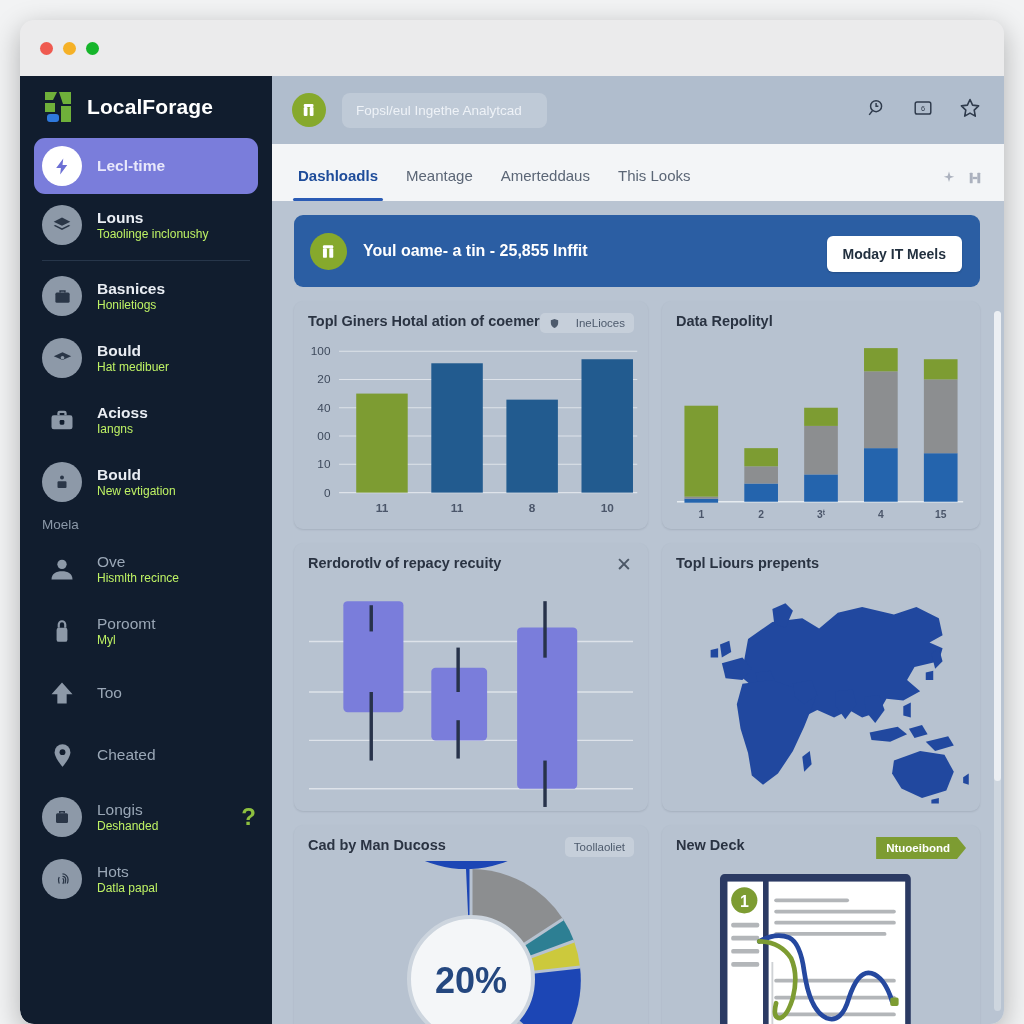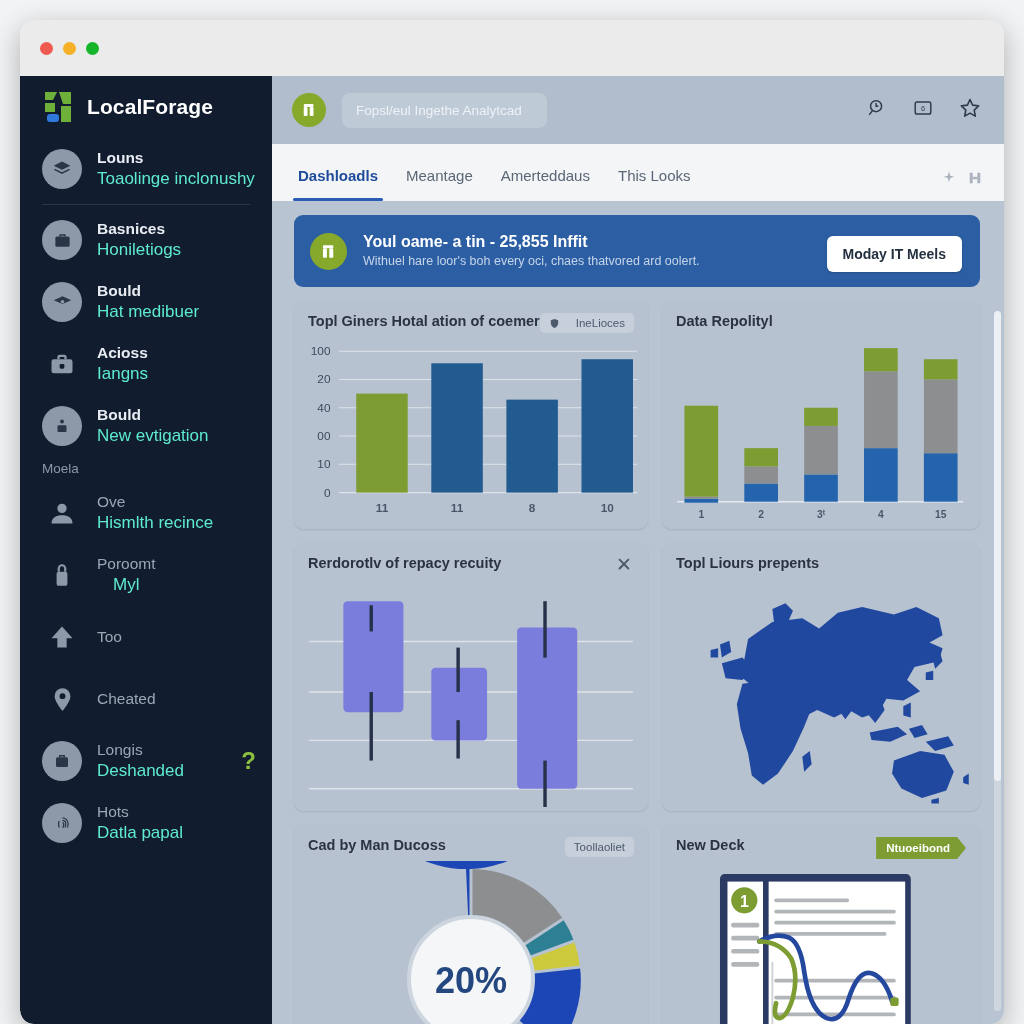--- a/index.html
+++ b/index.html
@@ -82,21 +82,21 @@
     display: flex; align-items: center; justify-content: center;
     margin-right: 15px;
     color: #2a3647;
   }
   .navitem.active .navicon { background: #ffffff; color: #6c6fd4; }
   .navicon.plain { background: transparent; }
   .navtexts { display: flex; flex-direction: column; justify-content: center; min-width: 0; }
   .navtitle { color: #e9edf3; font-size: 15.5px; font-weight: 600; line-height: 1.25; white-space: nowrap; }
   .navitem.active .navtitle { color: #e8e8fb; font-weight: 600; }
   .navtitle.muted { color: #9aa7b6; font-weight: 500; }
-  .navsub { color: #5eead4; font-size: 17px; line-height: 1.3; white-space: nowrap; text-align: center; }
+  .navsub { color: #bef264; font-size: 12px; line-height: 1.3; white-space: nowrap; }
   .navdivider { height: 1px; background: #27364a; margin: 4px 22px 4px 22px; }
   .navgroup {
     color: #8b98a8; font-size: 13.5px;
     padding: 4px 0 6px 22px;
   }
   .nav-badge {
     margin-left: auto;
     color: #8dbf3f; font-size: 24px; font-weight: 700;
     line-height: 1;
   }
@@ -267,20 +267,30 @@
             <path d="M3 2 h12 l-4 8 h-8 z" fill="#6fb03a"></path>
             <path d="M17 2 h12 v12 h-8 z" fill="#6fb03a"></path>
             <path d="M3 13 h10 v9 h-10 z" fill="#6fb03a"></path>
             <path d="M19 16 h10 v16 h-10 z" fill="#6fb03a"></path>
             <rect x="5" y="24" width="12" height="8" rx="3" fill="#2f79dd"></rect>
           </svg>
         </span>
         <span id="brand-name">LocalForage</span>
       </div>
 
+      <div class="navitem active">
+        <span class="navicon">
+          <svg width="19" height="19" viewBox="0 0 24 24" fill="currentColor">
+            <path d="M13 2 L4 14 h6 l-1 8 9-12 h-6 z"></path>
+          </svg>
+        </span>
+        <span class="navtexts">
+          <span class="navtitle">Lecl-time</span>
+        </span>
+      </div>
 
       <div class="navitem">
         <span class="navicon">
           <svg width="20" height="20" viewBox="0 0 24 24" fill="currentColor">
             <path d="M12 3 2 8l10 5 10-5z"></path>
               <path d="M2 13l10 5 10-5-2-1-8 4-8-4z"></path>
           </svg>
         </span>
         <span class="navtexts">
           <span class="navtitle">Louns</span>
@@ -483,21 +493,20 @@
         <div id="banner">
           <span id="banner-logo">
             <svg width="19" height="19" viewBox="0 0 24 24" fill="#ffffff">
               <rect x="5" y="8" width="5" height="12" rx="1.5"></rect>
               <rect x="13" y="8" width="5" height="12" rx="1.5"></rect>
               <rect x="5" y="4" width="13" height="4" rx="1.5"></rect>
             </svg>
           </span>
           <div id="banner-text">
             <div id="banner-title">Youl oame- a tin - 25,855 Inffit</div>
-            <div id="banner-sub">Withuel hare loor's boh every oci, chaes thatvored ard oolert.</div>
           </div>
           <div id="banner-btn">Moday IT Meels</div>
         </div>
 
         <div id="grid">
 
           <div class="card h1">
             <div class="card-head">
               <span class="card-title">Topl Giners Hotal ation of coemer</span>
               <span class="card-pill">

